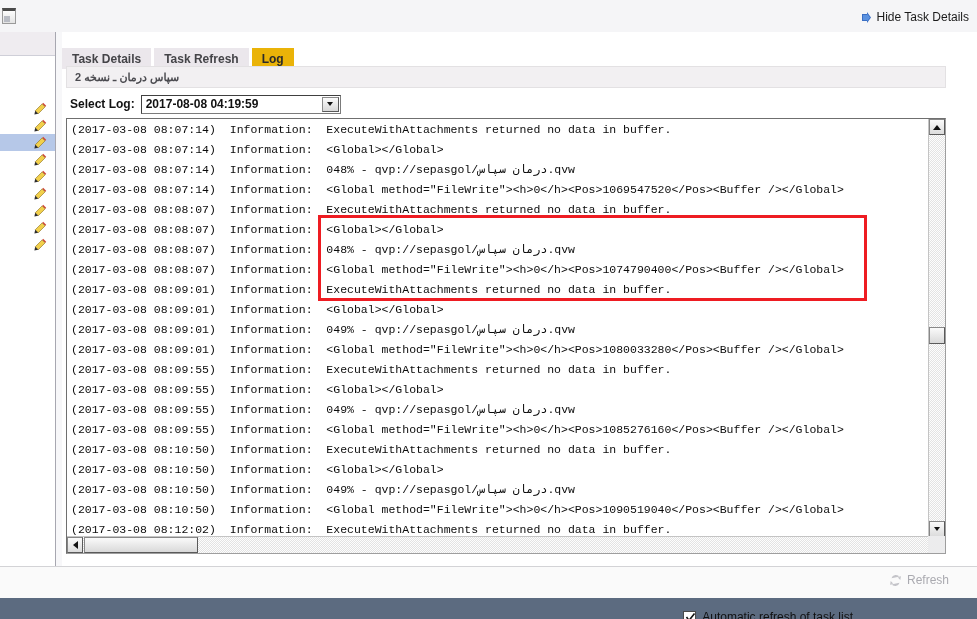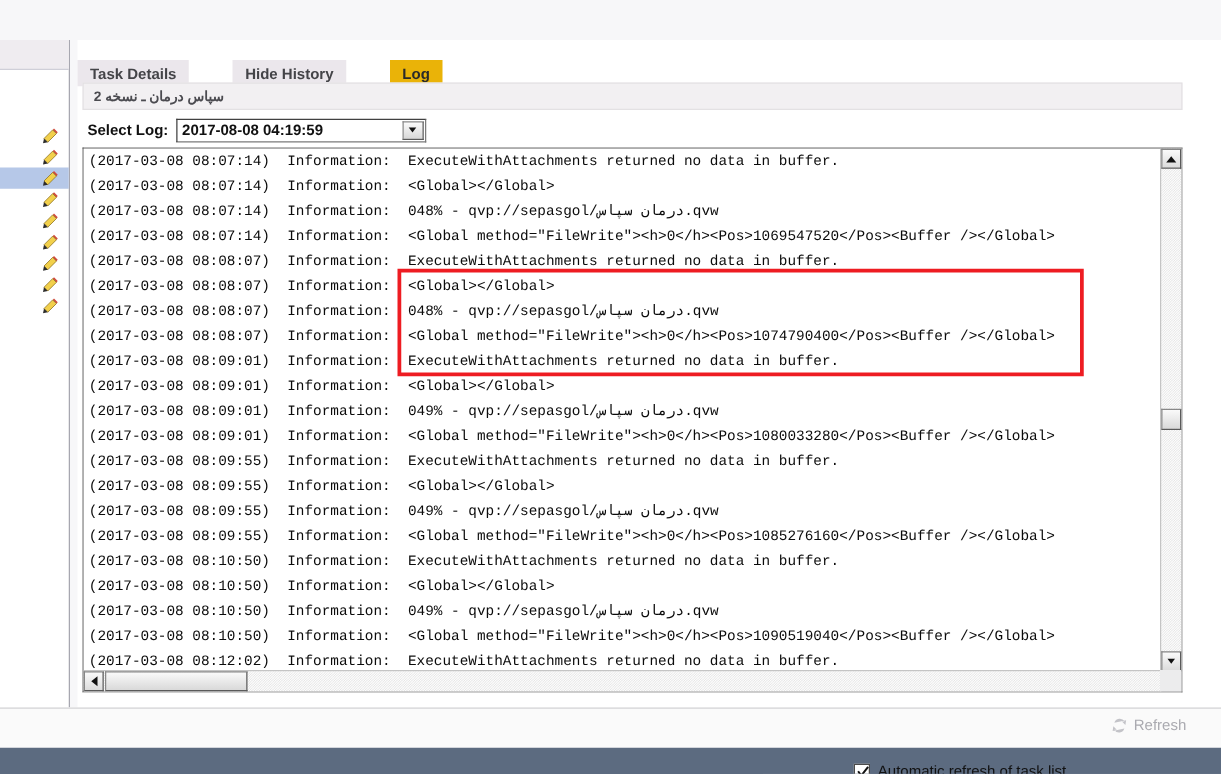--- a/index.html
+++ b/index.html
@@ -119,21 +119,21 @@
     left: 62px; top: 32px;
     width: 915px; height: 534px;
     background: #ffffff;
   }
 
   
   .tabs {
     position: absolute;
     left: 0; top: 0;
     height: 37px;
-    display: flex; align-items: flex-end; gap: 32px;
+    display: flex; align-items: flex-end;
   }
   .tab {
     height: 21px;
     padding: 0 10px;
     display: flex; align-items: center;
     font-size: 12px; font-weight: bold;
     color: #444448;
     background: #ebe7ec;
     cursor: pointer;
     margin-right: 3px;
@@ -336,20 +336,32 @@
   }
   .refresh-icon svg { display:block; }
 </style>
 </head>
 <body>
 
 <div id="root">
 
   <div class="app-white">
 
+    <div class="top-strip">
+      <div class="corner-icon"></div>
+      <div class="hide-task-details">
+        <span class="arrow-right-icon">
+          <svg width="11" height="11" viewBox="0 0 11 11">
+            <path d="M1 2 L6 2 L6 0 L10 5.5 L6 11 L6 9 L1 9 Z" fill="#3a6fc4"></path>
+            <path d="M2 3 L6 3 L6 1.8 L9 5.5 L6 9.2 L6 8 L2 8 Z" fill="#5b92e0"></path>
+          </svg>
+        </span>
+        <span>Hide Task Details</span>
+      </div>
+    </div>
 
     <div class="left-panel">
       <div class="left-panel-head"></div>
       <div id="sidebar-rows">
           <div class="pencil-row" style="top: 68px;">
             <span class="pencil-icon">
               <svg width="13" height="13" viewBox="0 0 13 13">
                 <path d="M9.2 0.8 L12.2 3.8 L11.1 4.9 L8.1 1.9 Z" fill="#d24b3e"></path>
                 <path d="M8.1 1.9 L11.1 4.9 L4.2 11.8 L1.2 8.8 Z" fill="#f2d04b"></path>
                 <path d="M8.1 1.9 L11.1 4.9 L4.2 11.8 L1.2 8.8 Z" fill="none" stroke="#8a6d1e" stroke-width="0.6"></path>
@@ -446,21 +458,21 @@
       </div>
     </div>
 
     <div class="main-panel">
 
       <div class="tabs" id="tabs">
           <div class="tab">
             <span>Task Details</span>
           </div>
           <div class="tab">
-            <span>Hide History</span>
+            <span>Task Refresh</span>
           </div>
           <div class="tab active">
             <span>Log</span>
           </div>
         </div>
 
       <div class="sub-header">
         <span class="sub-header-title">سپاس درمان ـ نسخه 2</span>
       </div>
 

